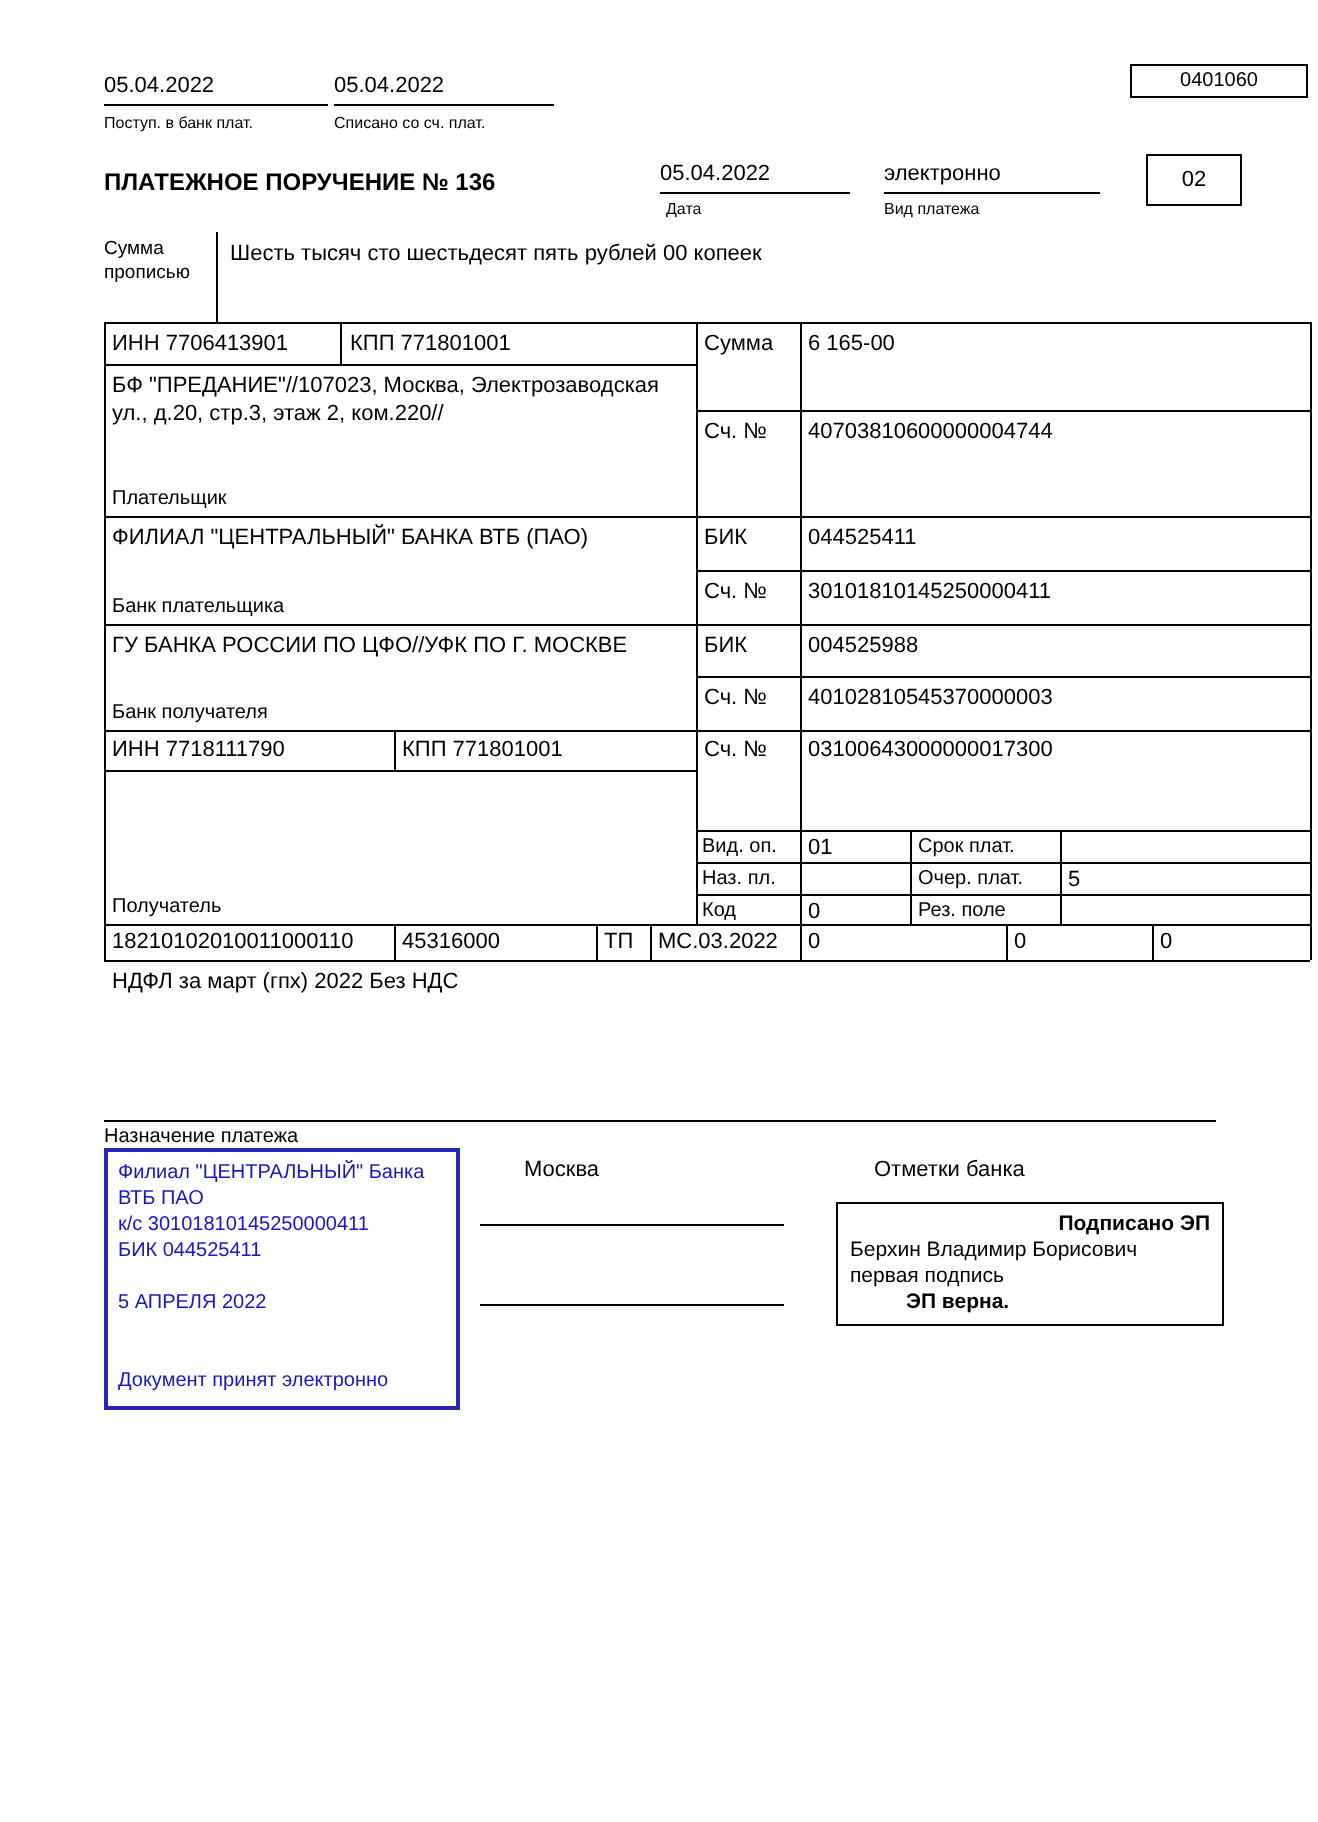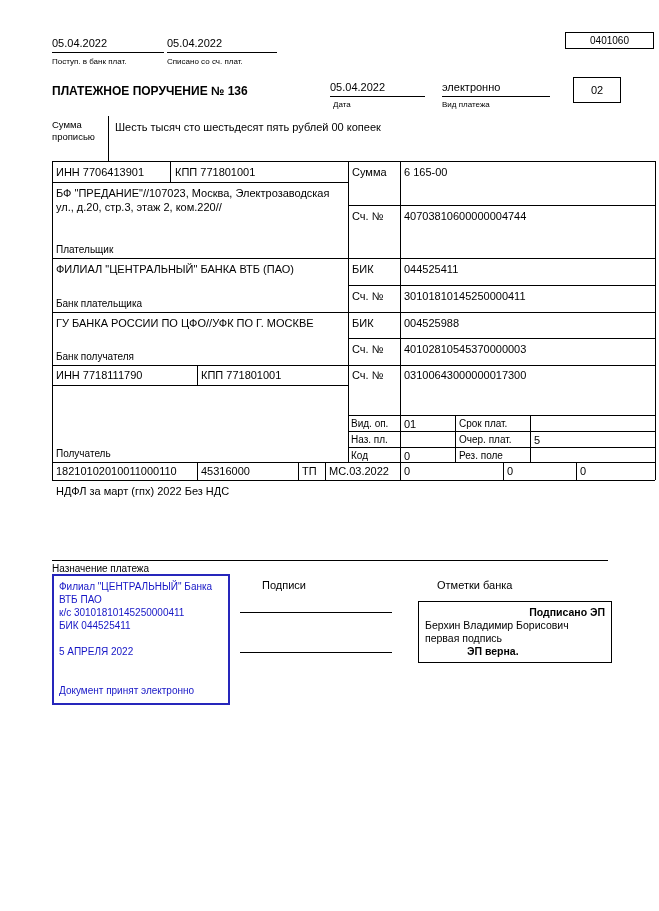--- a/index.html
+++ b/index.html
@@ -121,25 +121,25 @@
   <div class="abs t10" style="left:52px;top:563px">Назначение платежа</div>
 
   <div class="stamp">
     <div>Филиал "ЦЕНТРАЛЬНЫЙ" Банка ВТБ ПАО</div>
     <div>к/с 30101810145250000411</div>
     <div>БИК 044525411</div>
     <div style="margin-top:13px">5 АПРЕЛЯ 2022</div>
     <div style="margin-top:26px">Документ принят электронно</div>
   </div>
 
-  <div class="abs t11" style="left:262px;top:578px">Подписи</div>
+  <div class="abs t11" style="left:262px;top:578px">Москва</div>
   <div class="hline" style="left:240px;top:612px;width:152px"></div>
   <div class="hline" style="left:240px;top:652px;width:152px"></div>
 
   <div class="abs t11" style="left:437px;top:578px">Отметки банка</div>
   <div class="esign">
     <div class="b" style="text-align:right">Подписано ЭП</div>
     <div>Берхин Владимир Борисович</div>
     <div class="it">первая подпись</div>
-    <div class="b" style="margin-left:42px">ЭП верна.</div>
+    <div class="b" style="margin-left:28px">ЭП верна.</div>
   </div>
 
 </div>
 
 </body></html>

